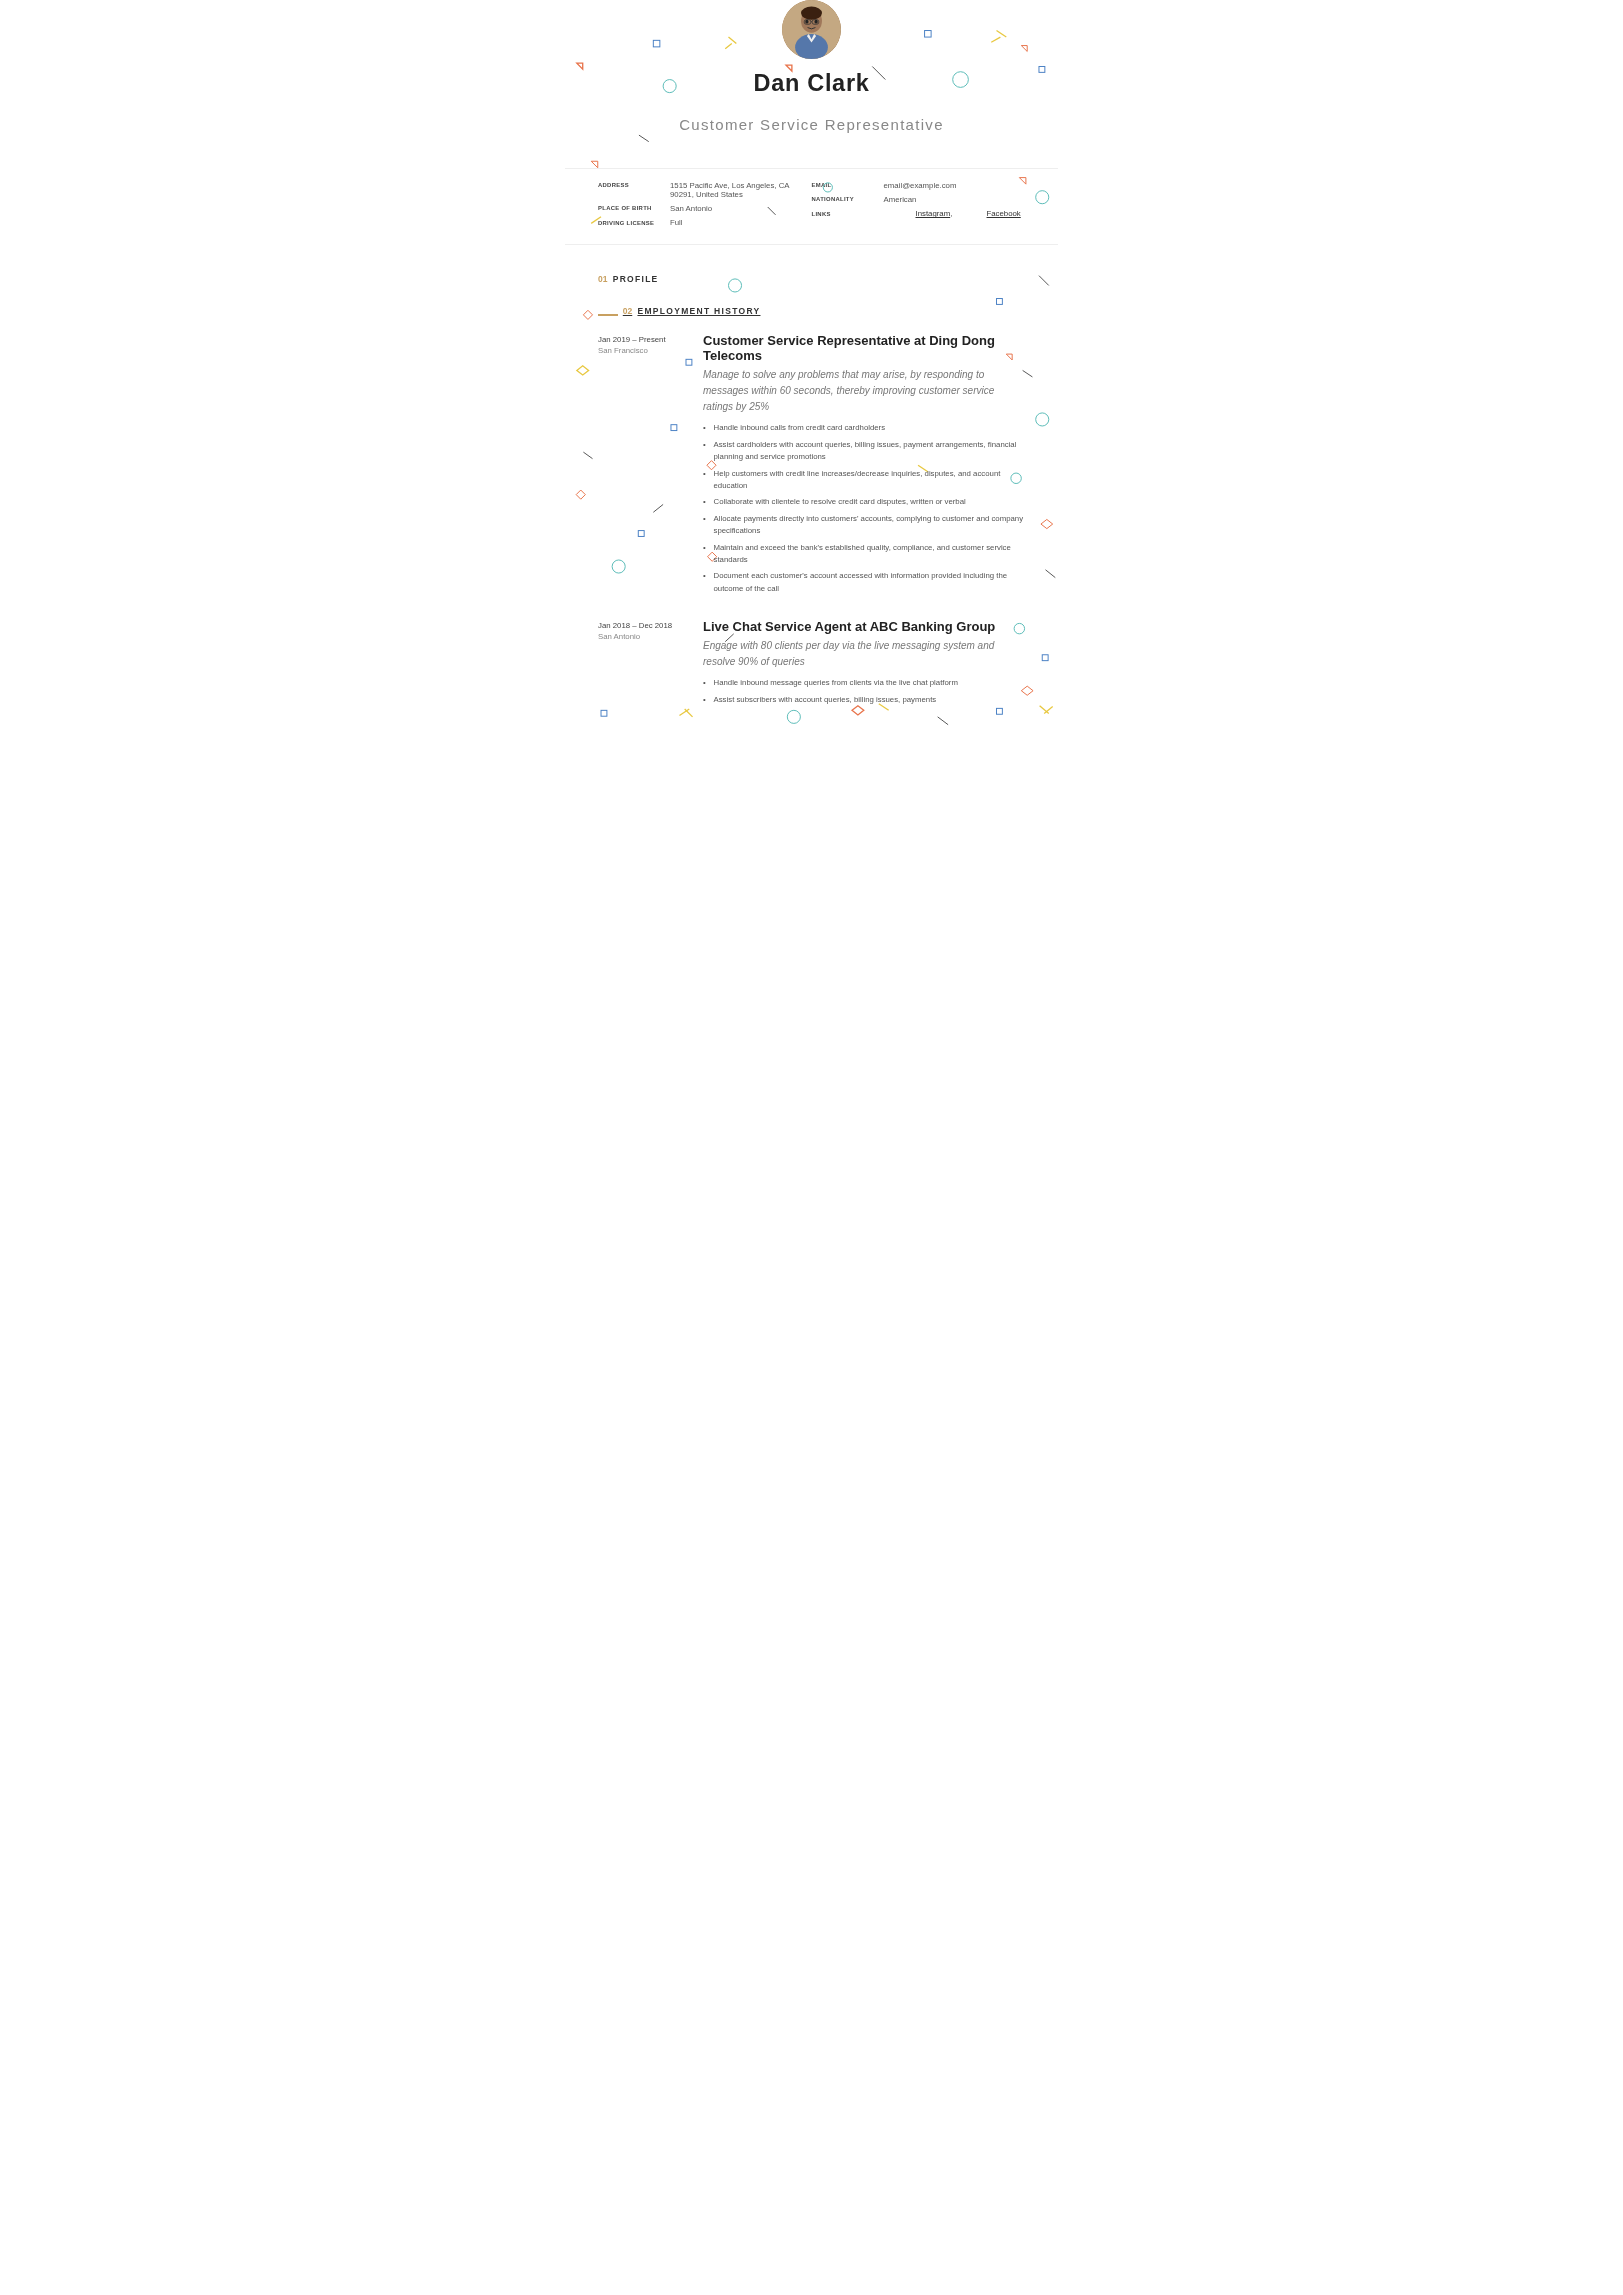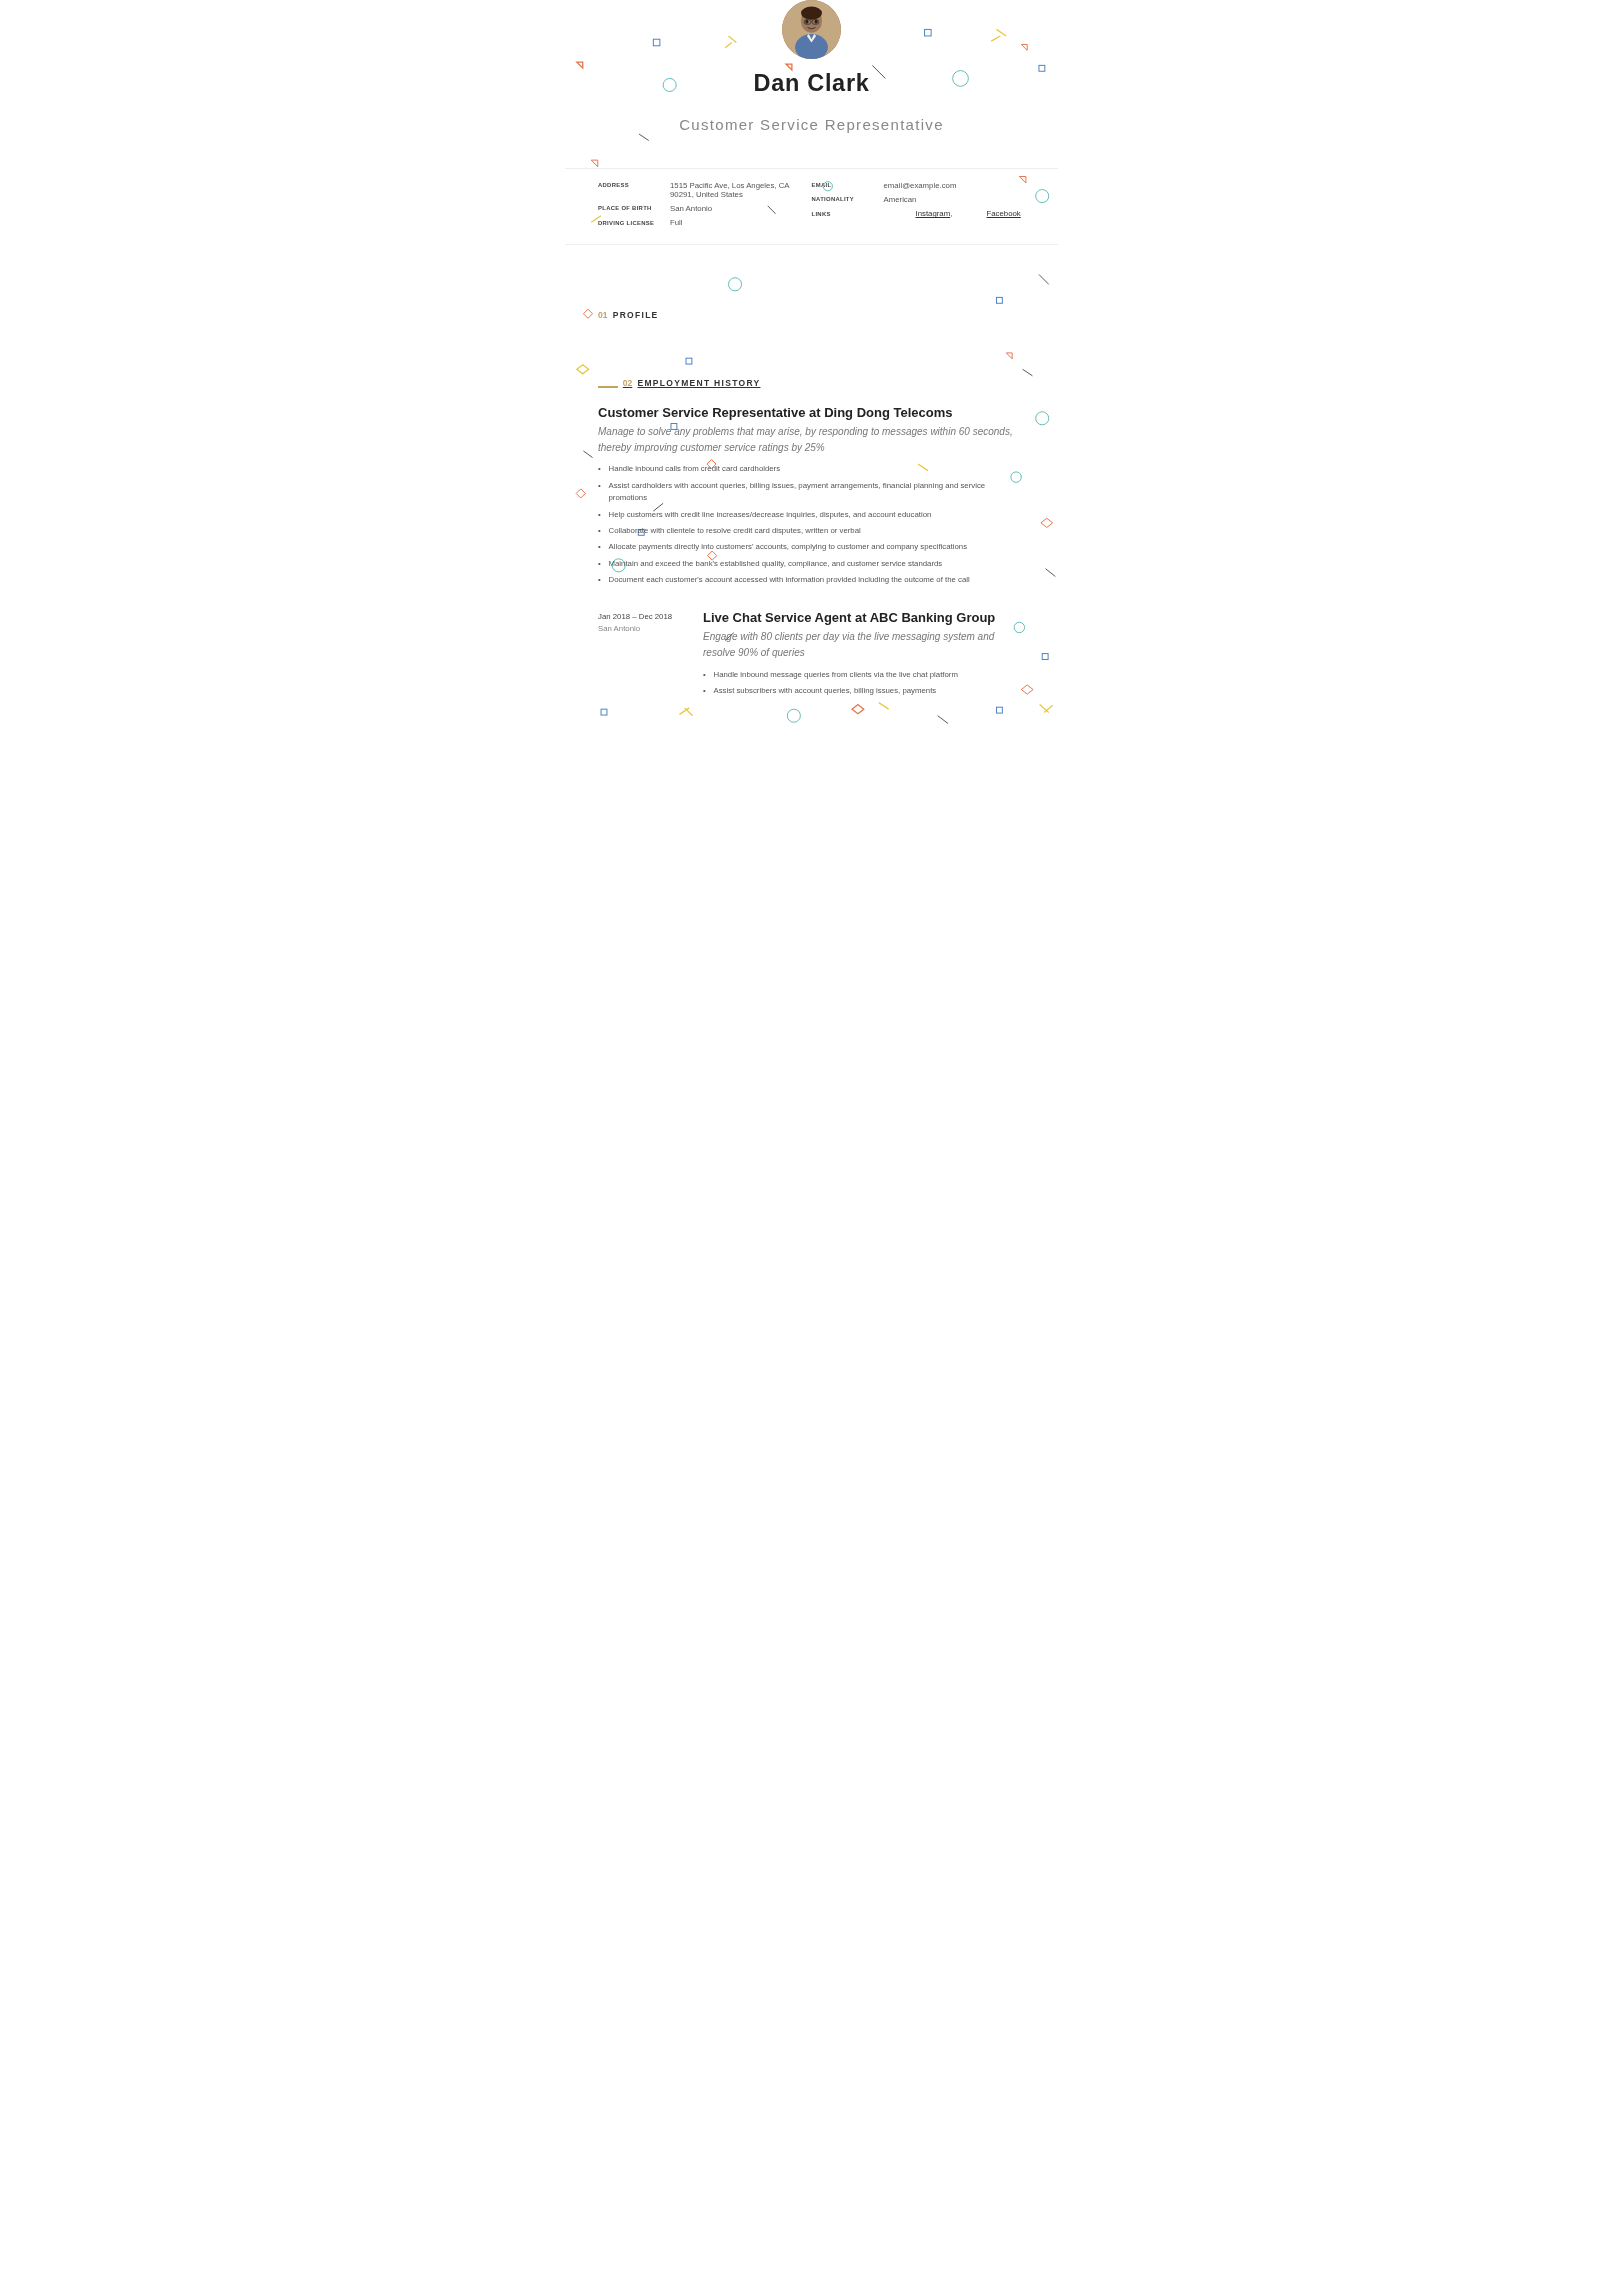--- a/index.html
+++ b/index.html
@@ -115,21 +115,20 @@
     
     .section {
       padding: 13px 33px 6.5px;
       margin: 0 13px;
     }
 
     .section-header {
       display: flex;
       align-items: center;
       margin-bottom: 9.1px;
-      margin-top: 36px;
     }
 
     .section-number {
       font-size: 8.5px;
       color: #c8a060;
       font-weight: bold;
       margin-right: 5.2px;
       font-family: Arial, sans-serif;
     }
 
@@ -384,20 +383,24 @@
   </div>
 
   <div class="employment-section">
     <div class="employment-header section-header">
       <span class="section-accent"></span>
       <span class="section-number">02</span>
       <span class="section-title">EMPLOYMENT HISTORY</span>
     </div>
 
     <div class="employment-entry">
+      <div class="entry-left">
+        <div class="entry-date">Jan 2019 – Present</div>
+        <div class="entry-location">San Francisco</div>
+      </div>
       <div class="entry-right">
         <div class="job-title">Customer Service Representative at Ding Dong Telecoms</div>
         <div class="job-description">Manage to solve any problems that may arise, by responding to messages within 60 seconds, thereby improving customer service ratings by 25%</div>
         <ul class="job-bullets">
           <li>Handle inbound calls from credit card cardholders</li>
           <li>Assist cardholders with account queries, billing issues, payment arrangements, financial planning and service promotions</li>
           <li>Help customers with credit line increases/decrease inquiries, disputes, and account education</li>
           <li>Collaborate with clientele to resolve credit card disputes, written or verbal</li>
           <li>Allocate payments directly into customers' accounts, complying to customer and company specifications</li>
           <li>Maintain and exceed the bank's established quality, compliance, and customer service standards</li>

